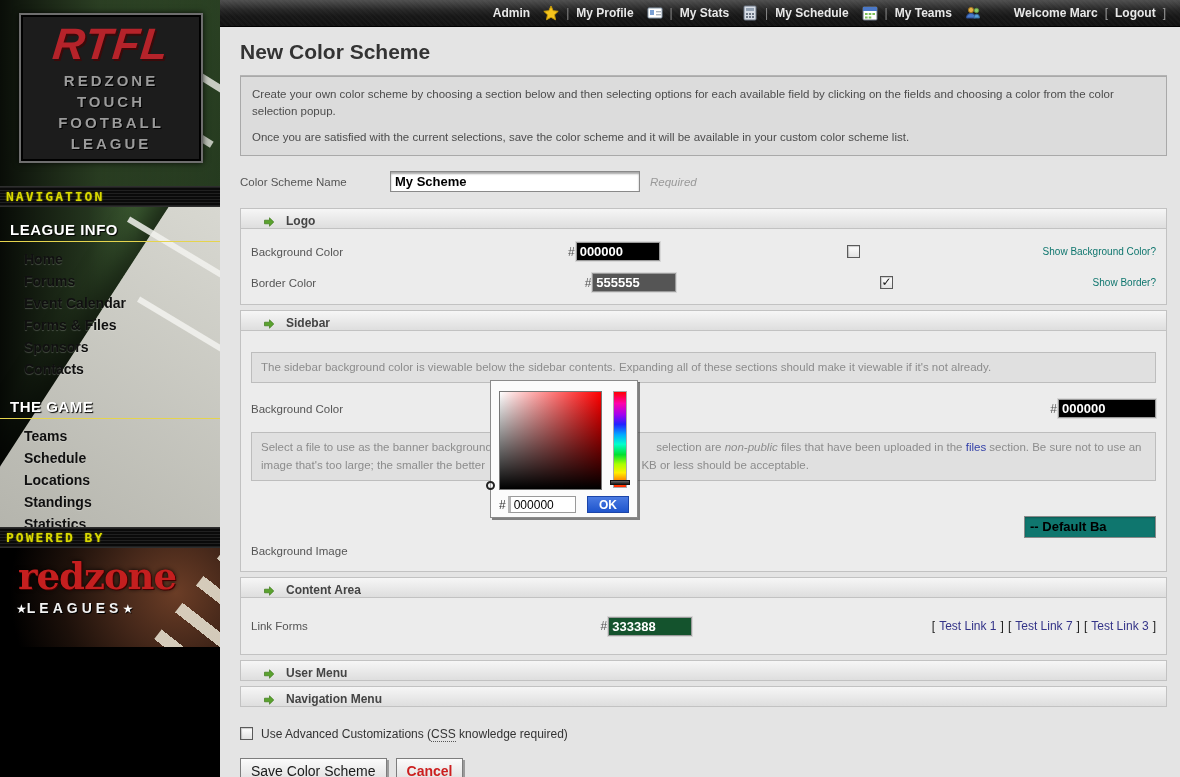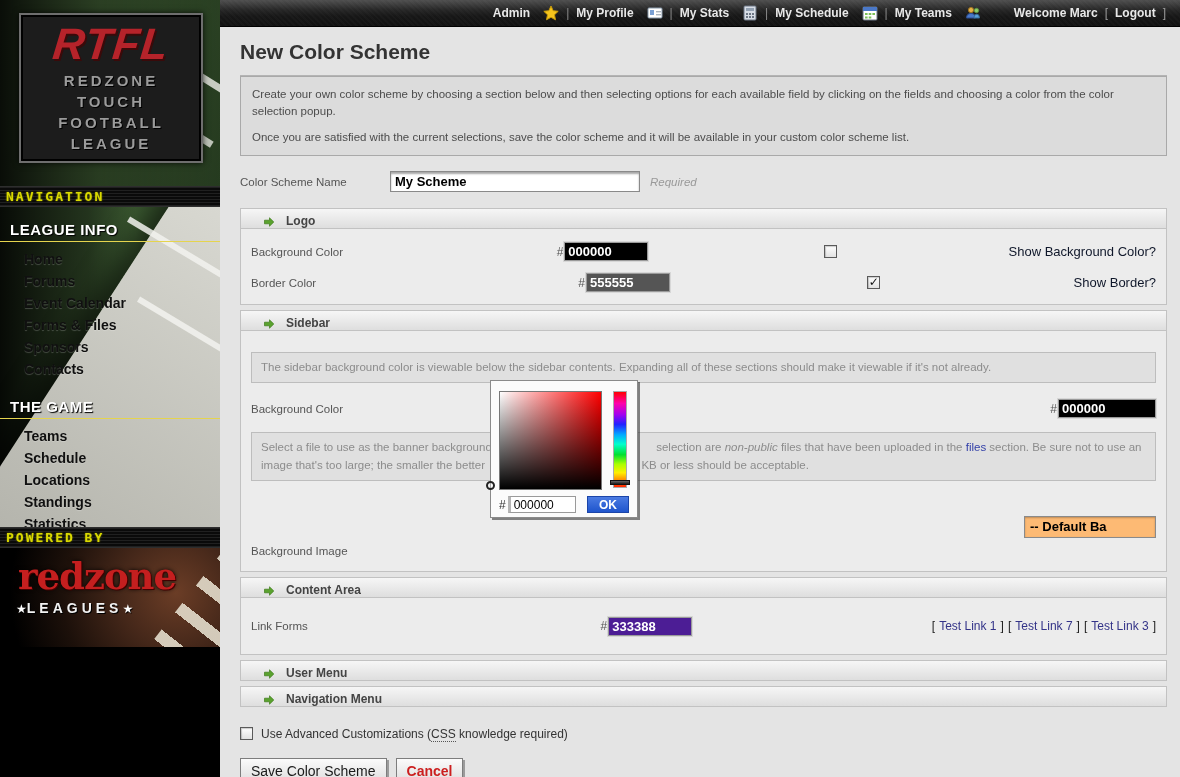--- a/index.html
+++ b/index.html
@@ -89,23 +89,23 @@
   .note-box a { color:#3340a8; text-decoration:none; }
 
   .form-row { display:flex; align-items:center; margin:12px 0 4px 0;justify-content:space-between; }
   .hex-wrap { display:flex; align-items:center; }
   .hex-prefix { color:#555; font-size:12px; margin-right:1px; }
   .swatch { width:84px; height:19px; border:1px solid #9a9a9a; box-shadow:0 0 0 1px #d7d7d7;
     color:#fff; font-weight:bold; font-size:13px; line-height:17px; padding-left:3px; cursor:pointer; }
   .checkbox { width:13px; height:13px; background:linear-gradient(#fff,#e2e2e2); border:1px solid #5a5a5a;
     box-shadow:inset 1px 1px 1px rgba(0,0,0,.2); margin:0 6px 0 10px; flex:none; cursor:pointer;
     font-size:12px; line-height:11px; text-align:center; color:#111; font-weight:bold; }
-  .cb-label { color:#0f172a; font-size:13px; }
-
-  .select-box { width:132px; height:22px; border:1px solid #8a8a8a; background:#fdba74; color:#000;
+  .cb-label { color:#0f766e; font-size:10px; }
+
+  .select-box { width:132px; height:22px; border:1px solid #8a8a8a; background:#0f766e; color:#000;
     font-size:13px; font-weight:bold; padding:2px 5px; white-space:nowrap; overflow:hidden; cursor:pointer;
     box-shadow:inset 0 1px 2px rgba(0,0,0,.25); }
 
   .test-links { margin-left:30px; font-size:12px; color:#222; display:flex; gap:4px; align-items:center; }
   .test-links a { color:#333388; text-decoration:none; cursor:pointer; }
 
   .advanced-row { display:flex; align-items:center; margin:20px 0 0 0; }
   .advanced-row .checkbox { margin:0 8px 0 0; }
   .advanced-label { color:#333; font-size:12px; }
   .abbr-css { border-bottom:1px dotted #555; cursor:help; }
@@ -329,21 +329,21 @@
       <svg class="arrow-icon" viewBox="0 0 12 12">
           <path d="M1.5 4.2 h5 V1.8 L10.8 6 L6.5 10.2 V7.8 h-5 z" fill="#5aa22e" stroke="#3c7a18" stroke-width=".7"></path>
         </svg>
       <span class="section-title">Content Area</span>
     </div>
     <div class="section-body">
       <div class="form-row" style="margin:8px 0 6px;">
         <span class="field-label" style="width:140px;">Link Forms</span>
         <span class="hex-wrap">
           <span class="hex-prefix">#</span>
-          <span class="swatch" style="background-color: #4c1d95;">333388</span>
+          <span class="swatch" style="background-color: #14532d;">333388</span>
         </span>
         <span class="test-links">
           <span>[</span>
             <a>Test Link 1</a>
             <span>]</span>
           <span>[</span>
             <a>Test Link 7</a>
             <span>]</span>
           <span>[</span>
             <a>Test Link 3</a>

